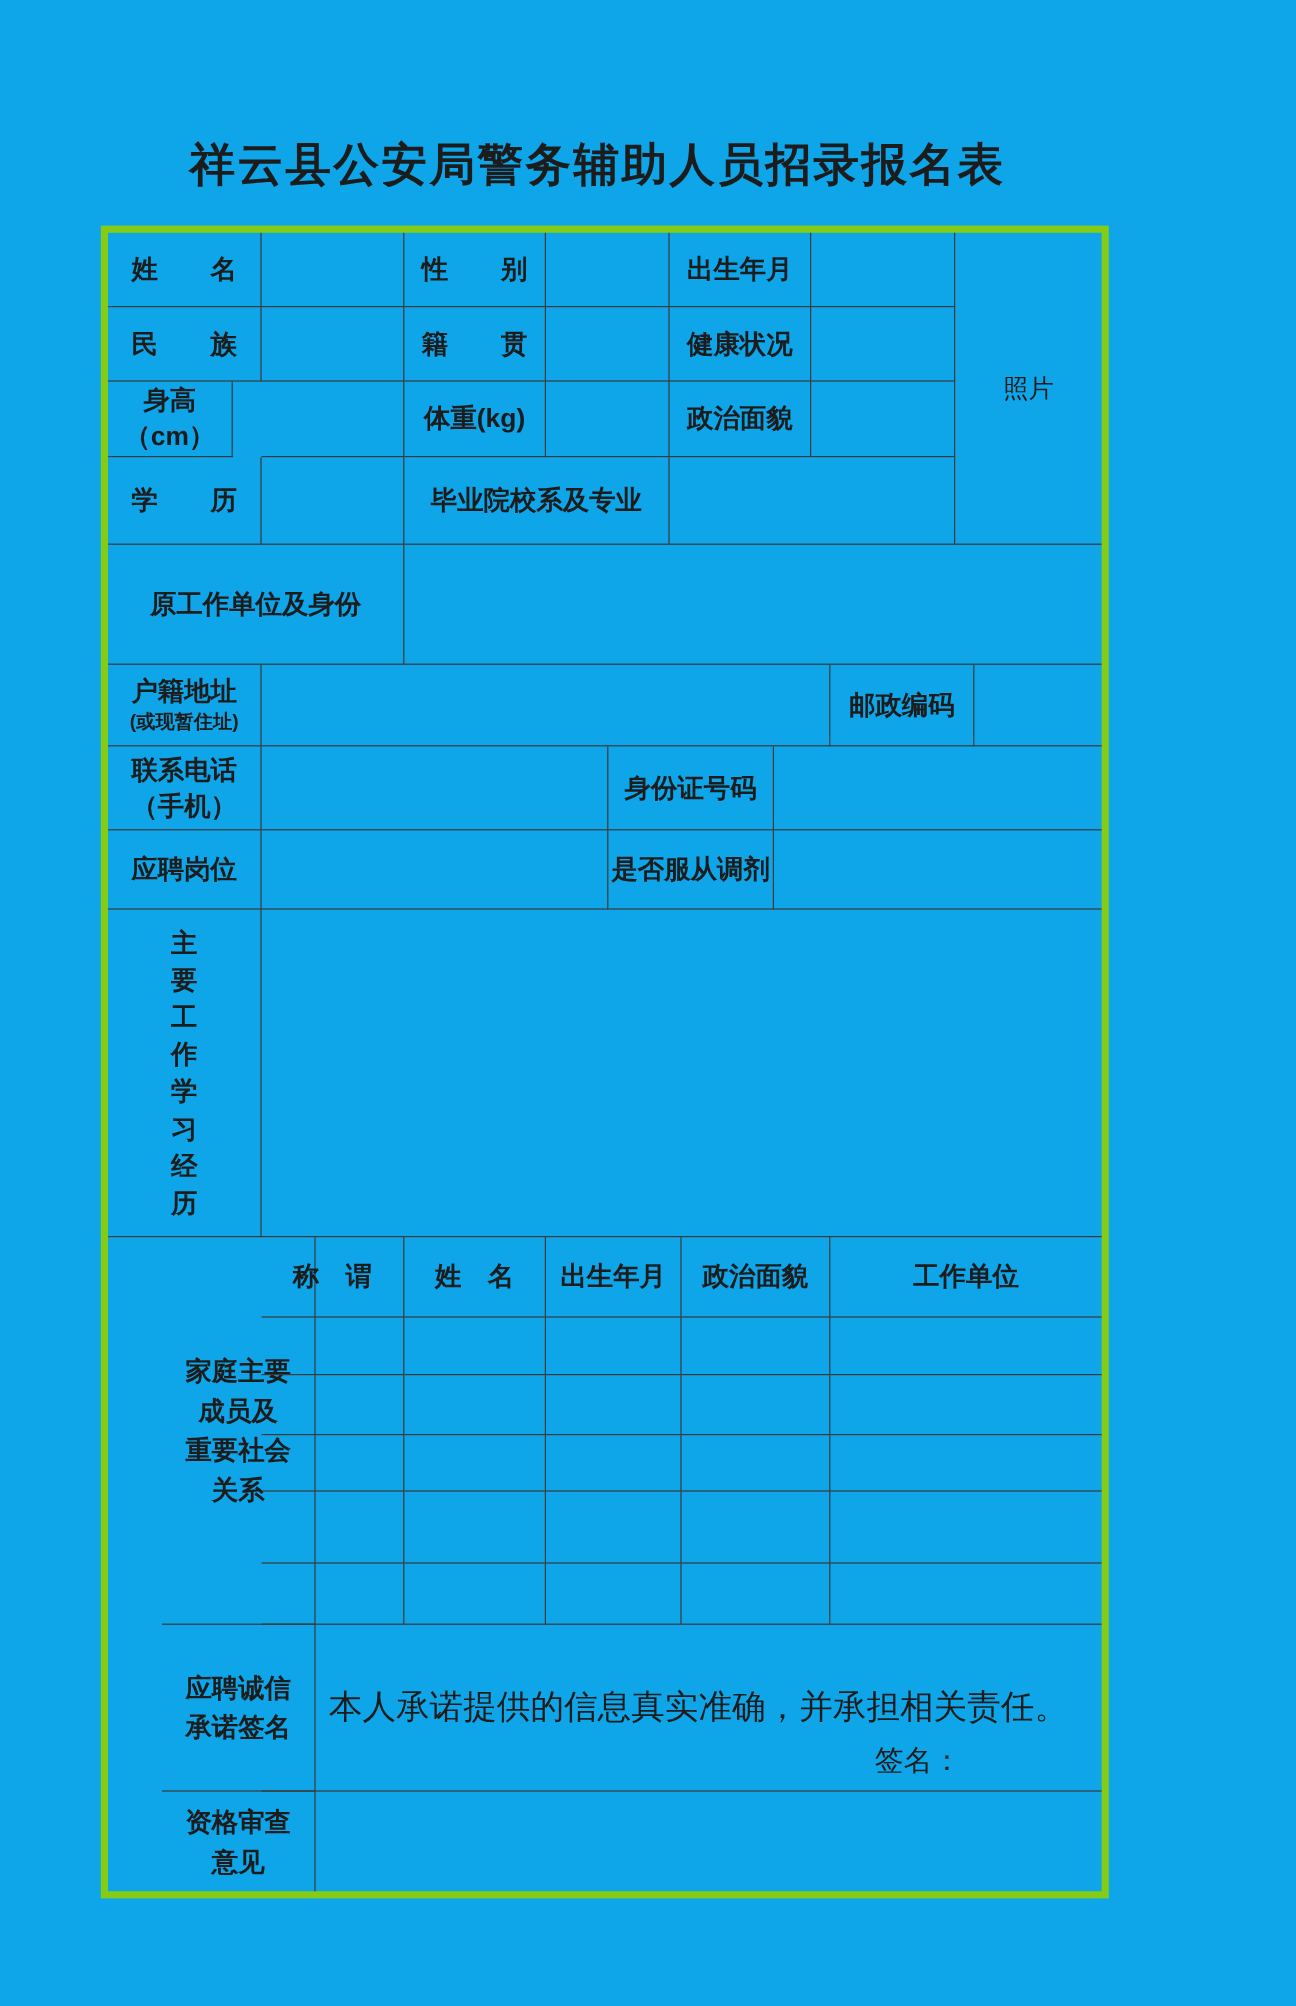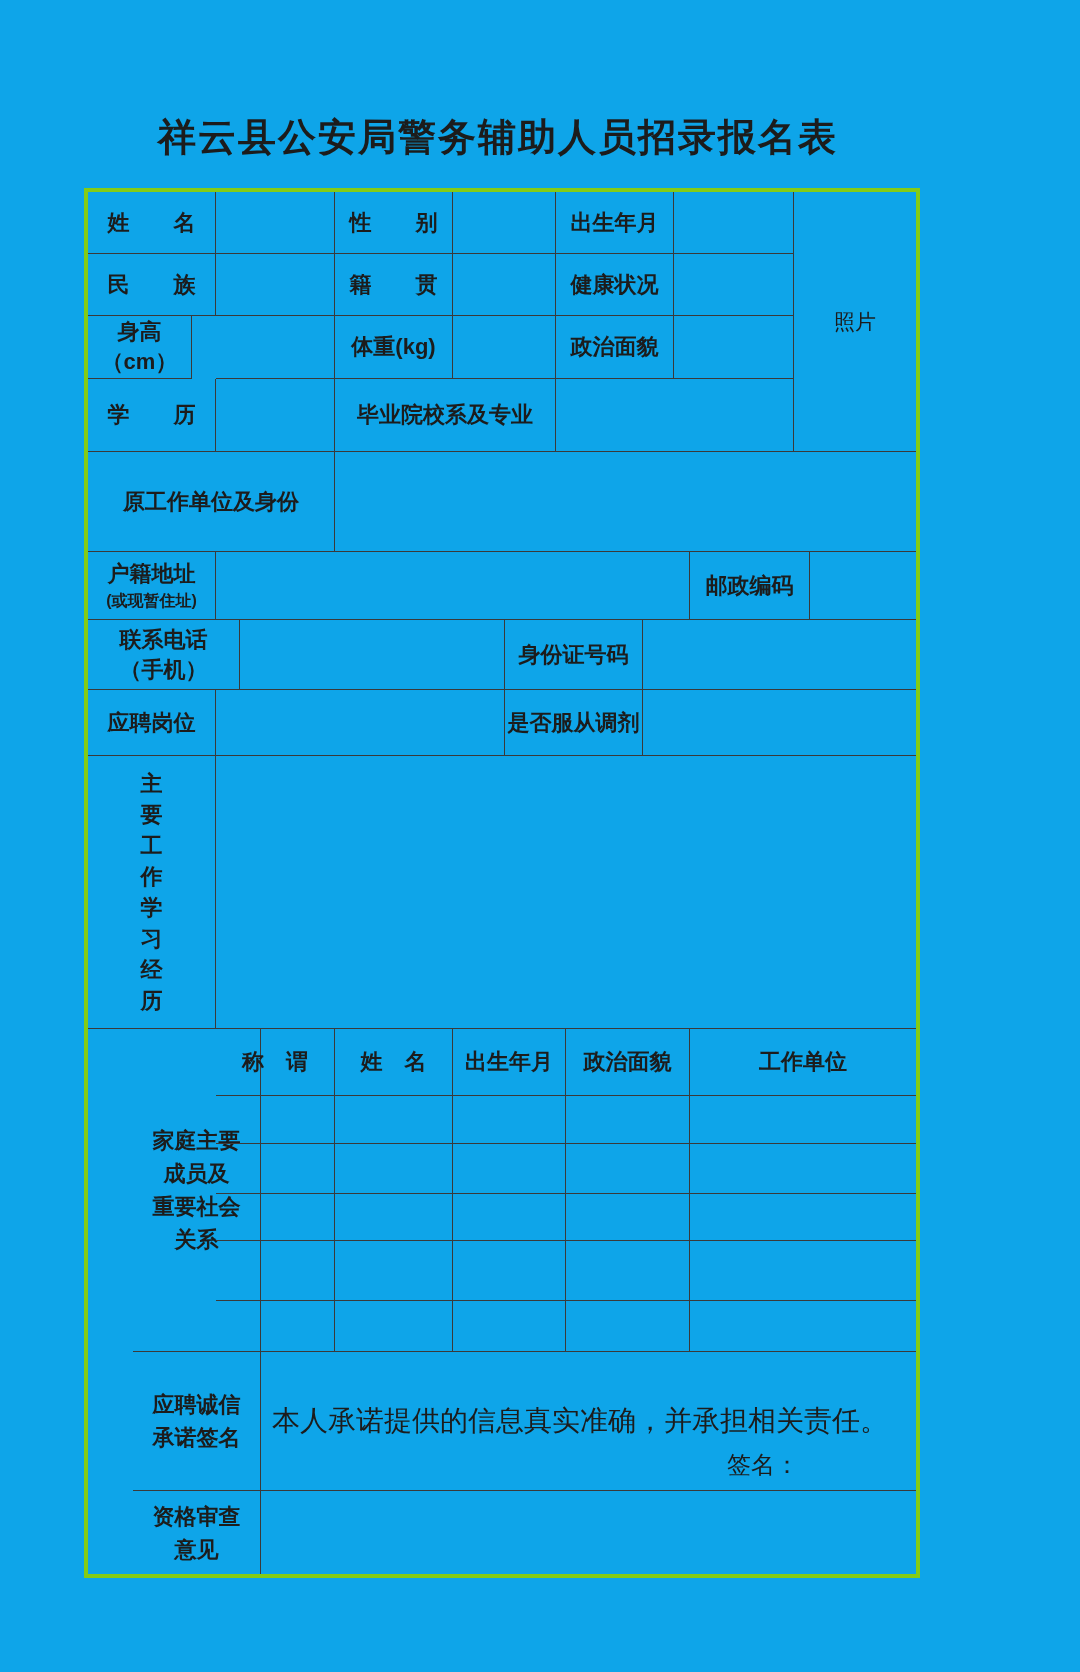--- a/index.html
+++ b/index.html
@@ -11,21 +11,21 @@
     font-family:"Liberation Sans","DejaVu Sans",sans-serif;
     color:#1c1c1c;
     overflow:hidden;
   }
   .title{
     position:absolute;top:112px;left:84px;width:828px;
     text-align:center;font-size:38px;font-weight:700;letter-spacing:2px;
   }
   .form-table{
     position:absolute;left:84px;top:188px;width:828px;height:1382px;
-    border:4px solid #84cc16;
+    border:6px solid #84cc16;
   }
   .cell{
     position:absolute;box-sizing:border-box;
     border-right:1px solid #3a3a3a;border-bottom:1px solid #3a3a3a;
     display:flex;flex-direction:column;align-items:center;justify-content:center;
     text-align:center;
   }
   .nr{border-right:none;}
   .nbb{border-bottom:none;}
   .label{font-weight:700;font-size:22px;line-height:30px;}
@@ -78,21 +78,21 @@
     <div class="cell nr" style="left:247px;top:260px;width:581px;height:100px;"></div>
 
     <div class="cell" style="left:0px;top:360px;width:128px;height:68px;">
       <span class="label">户籍地址</span>
       <span class="note">(或现暂住址)</span>
     </div>
     <div class="cell" style="left:128px;top:360px;width:474px;height:68px;"></div>
     <div class="cell label" style="left:602px;top:360px;width:120px;height:68px;">邮政编码</div>
     <div class="cell nr" style="left:722px;top:360px;width:106px;height:68px;"></div>
 
-    <div class="cell" style="left:0px;top:428px;width:152px;height:70px;">
+    <div class="cell" style="left:0px;top:428px;width:128px;height:70px;">
       <span class="label">联系电话</span>
       <span class="label">（手机）</span>
     </div>
     <div class="cell" style="left:128px;top:428px;width:289px;height:70px;"></div>
     <div class="cell label" style="left:417px;top:428px;width:138px;height:70px;">身份证号码</div>
     <div class="cell nr" style="left:555px;top:428px;width:273px;height:70px;"></div>
 
     <div class="cell label" style="left:0px;top:498px;width:128px;height:66px;">应聘岗位</div>
     <div class="cell" style="left:128px;top:498px;width:289px;height:66px;"></div>
     <div class="cell label" style="left:417px;top:498px;width:138px;height:66px;">是否服从调剂</div>

